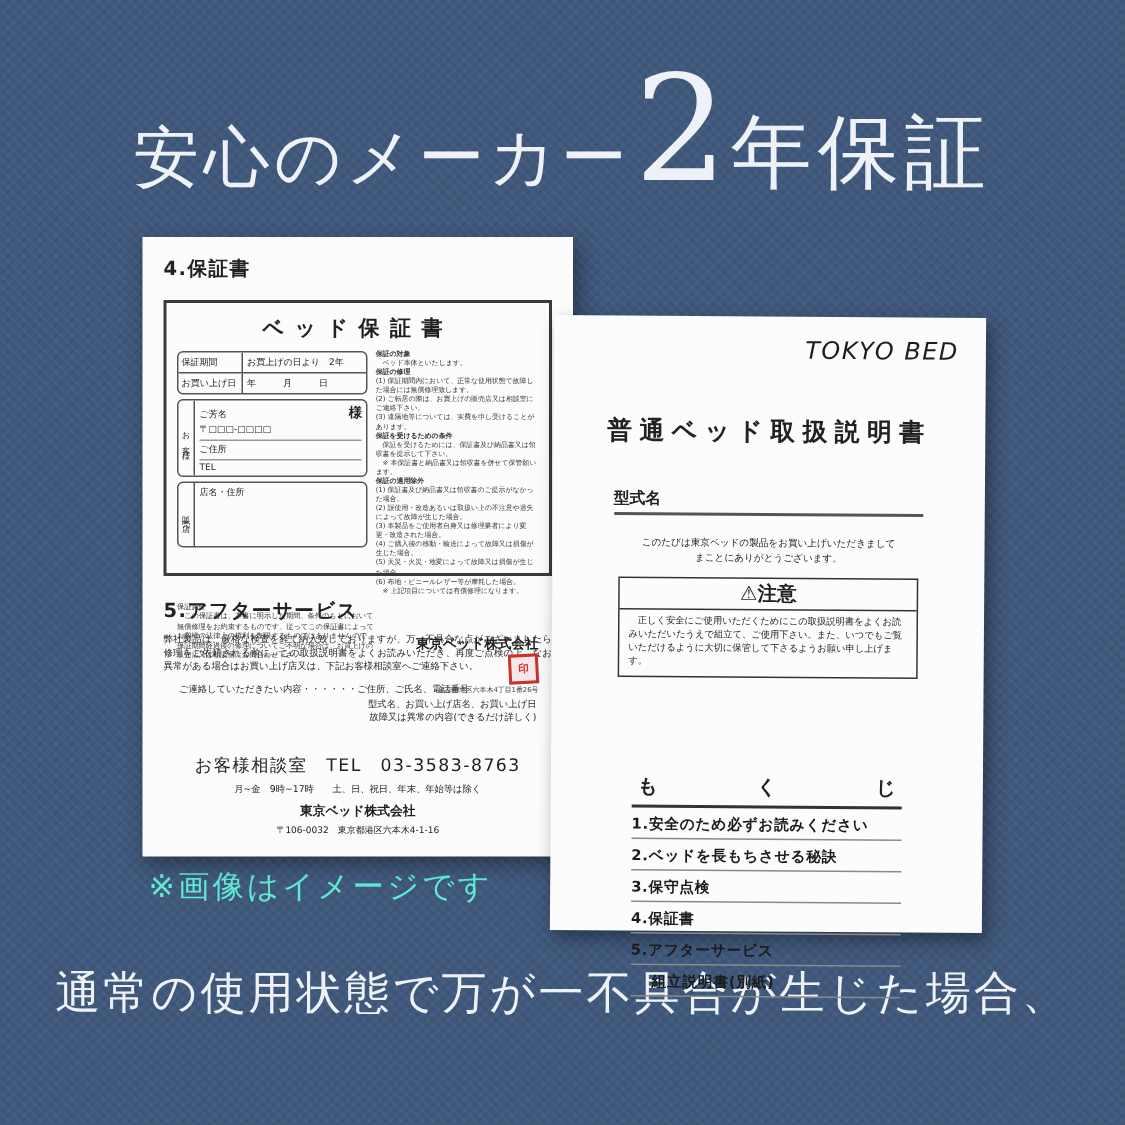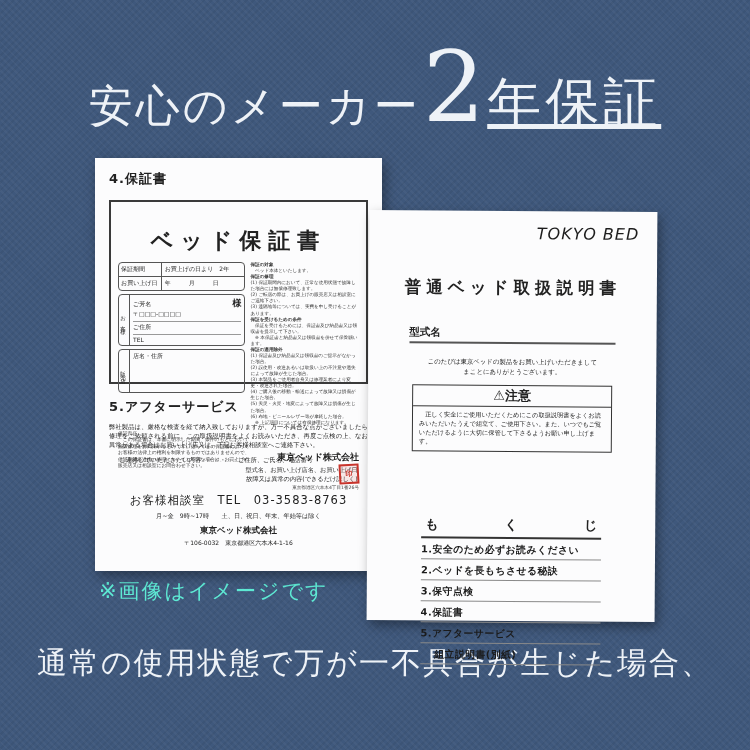--- a/index.html
+++ b/index.html
@@ -15,35 +15,35 @@
   .serif { font-family:"DejaVu Serif","Liberation Serif",serif; }
 
   
   .hero-title {
     position:absolute; top:38px; left:0; width:750px;
     display:flex; justify-content:center; align-items:baseline;
     color:#eef2f7; white-space:nowrap;
   }
   .hero-title .t1 { font-size:44px; letter-spacing:3px; }
   .hero-title .t2 { font-size:98px; line-height:1; margin:0 2px; }
-  .hero-title .t3 { font-size:54px; letter-spacing:4px;text-decoration:underline; }
+  .hero-title .t3 { font-size:54px; letter-spacing:4px; }
 
   
   .doc {
     position:absolute; background:#fcfcfd; color:#222;
     box-shadow:3px 5px 12px rgba(0,0,0,0.38);
   }
   .doc-warranty { left:95px; top:158px; width:287px; height:413px; padding:10px 14px; z-index:1; }
   .doc-manual   { left:368px; top:211px; width:288px; height:410px; padding:13px 18px; z-index:2; transform:rotate(0.4deg); }
 
   .sec-heading { font-size:13px; font-weight:bold; letter-spacing:1px; margin-top:2px; }
 
   
   .w-card { border:2px solid #3a3a3a; margin-top:12px; padding:6px 7px 5px; height:184px; position:relative; }
-  .w-card-title { text-align:center; font-weight:bold; font-size:22px; letter-spacing:7px; margin:18px 0 6px; }
+  .w-card-title { text-align:center; font-weight:bold; font-size:14px; letter-spacing:7px; margin:2px 0 6px; }
   .w-cols { display:flex; gap:5px; }
   .w-left { width:54%; font-size:6px; }
   .w-right { width:46%; font-size:4.6px; line-height:1.32; color:#333; }
   .w-right .h { font-weight:bold; }
   .rbox { border:1px solid #555; border-radius:4px; overflow:hidden; }
   .w-table .row { display:flex; }
   .w-table .row + .row { border-top:1px solid #555; }
   .w-table .lab { width:34%; padding:2px 2px; border-right:1px solid #555; }
   .w-table .val { flex:1; padding:2px 3px; }
   .vbox { display:flex; margin-top:3px; }
@@ -64,21 +64,21 @@
     display:inline-block; vertical-align:middle; margin-left:2px;
     width:20px; height:20px; border:2px solid #c8342c; color:#c8342c;
     font-size:7px; line-height:16px; text-align:center; font-weight:bold;
     background:rgba(220,80,70,0.12); transform:rotate(-3deg);
   }
 
   
   .after-para { font-size:6.3px; line-height:1.45; margin-top:6px; text-align:justify; color:#222; }
   .contact-block { width:92%; margin:6px auto 0; font-size:6.2px; line-height:1.5; }
   .contact-block .r { text-align:right; }
-  .hotline { text-align:center; font-size:11.5px; margin-top:10px; letter-spacing:1px; color:#222; }
+  .hotline { text-align:center; font-size:11.5px; margin-top:20px; letter-spacing:1px; color:#222; }
   .hours { text-align:center; font-size:6.2px; margin-top:4px; }
   .comp2 { text-align:center; font-size:8.5px; font-weight:bold; margin-top:4px; }
   .addr2 { text-align:center; font-size:6px; margin-top:2px; }
 
   
   .brand { text-align:right; font-size:16px; font-style:italic; letter-spacing:1px; color:#1d1d1d; }
   .m-title { text-align:center; font-size:16.5px; font-weight:bold; letter-spacing:5px; margin-top:34px; }
   .model-line { width:82%; margin:22px auto 0; border-bottom:2px solid #555; padding-bottom:2px; }
   .model-line span { font-size:10.5px; font-weight:bold; }
   .greeting { text-align:center; font-size:6.4px; line-height:1.5; margin-top:14px; color:#222; }

